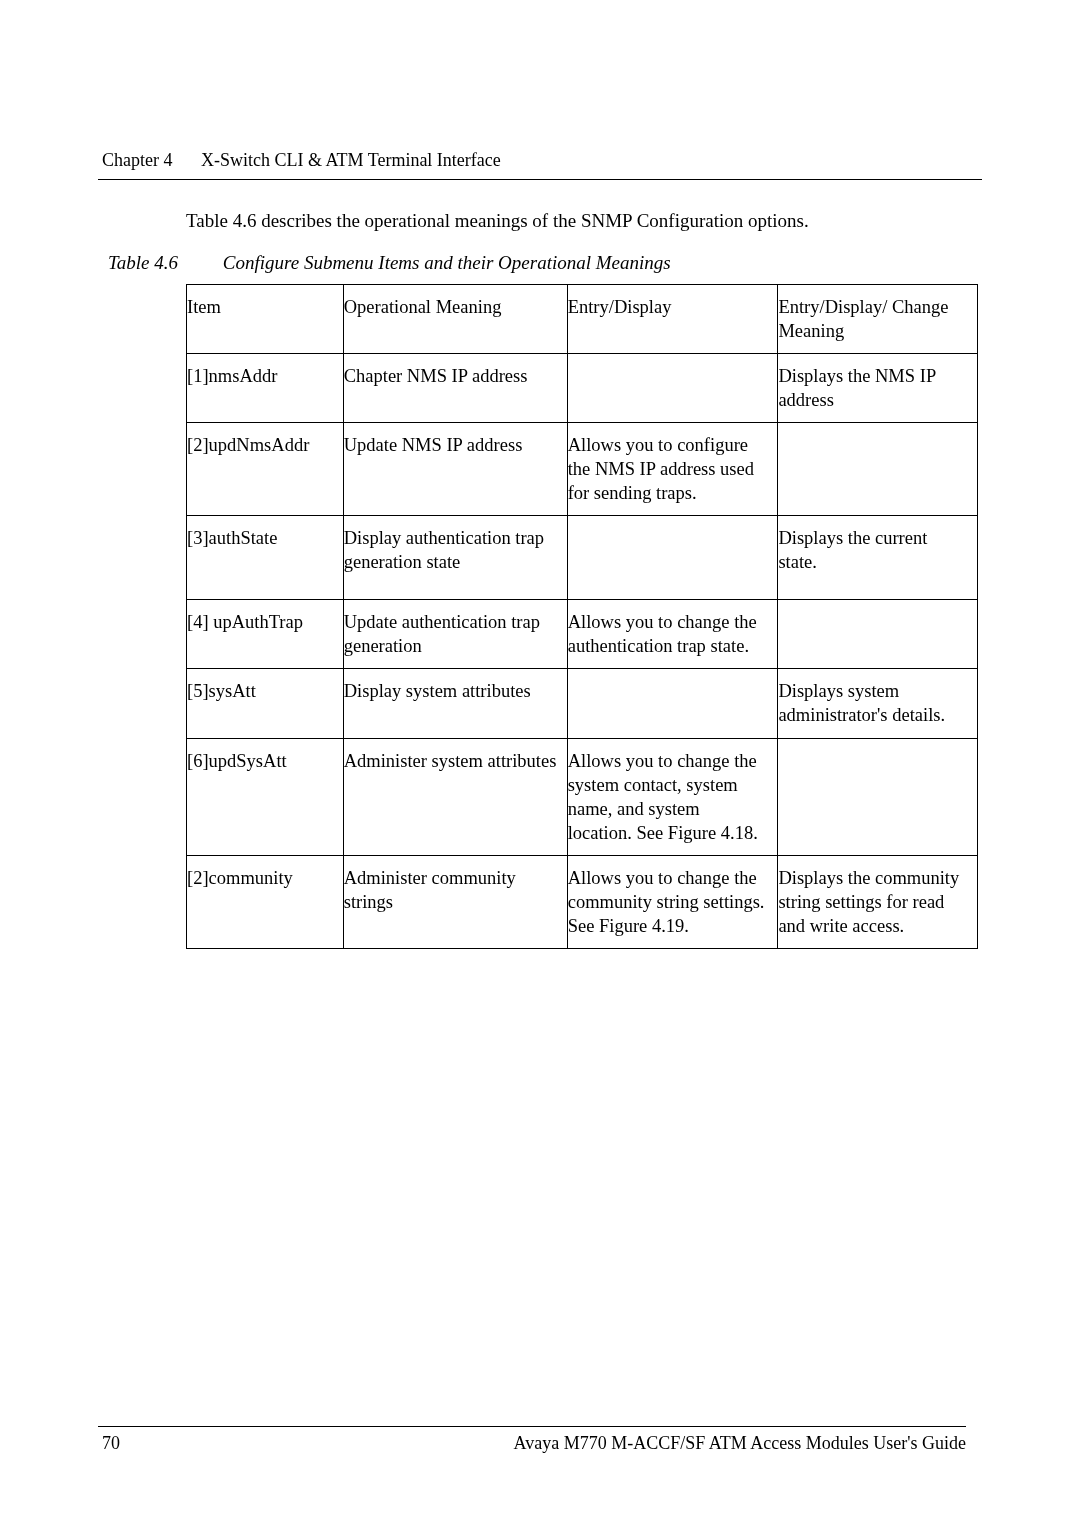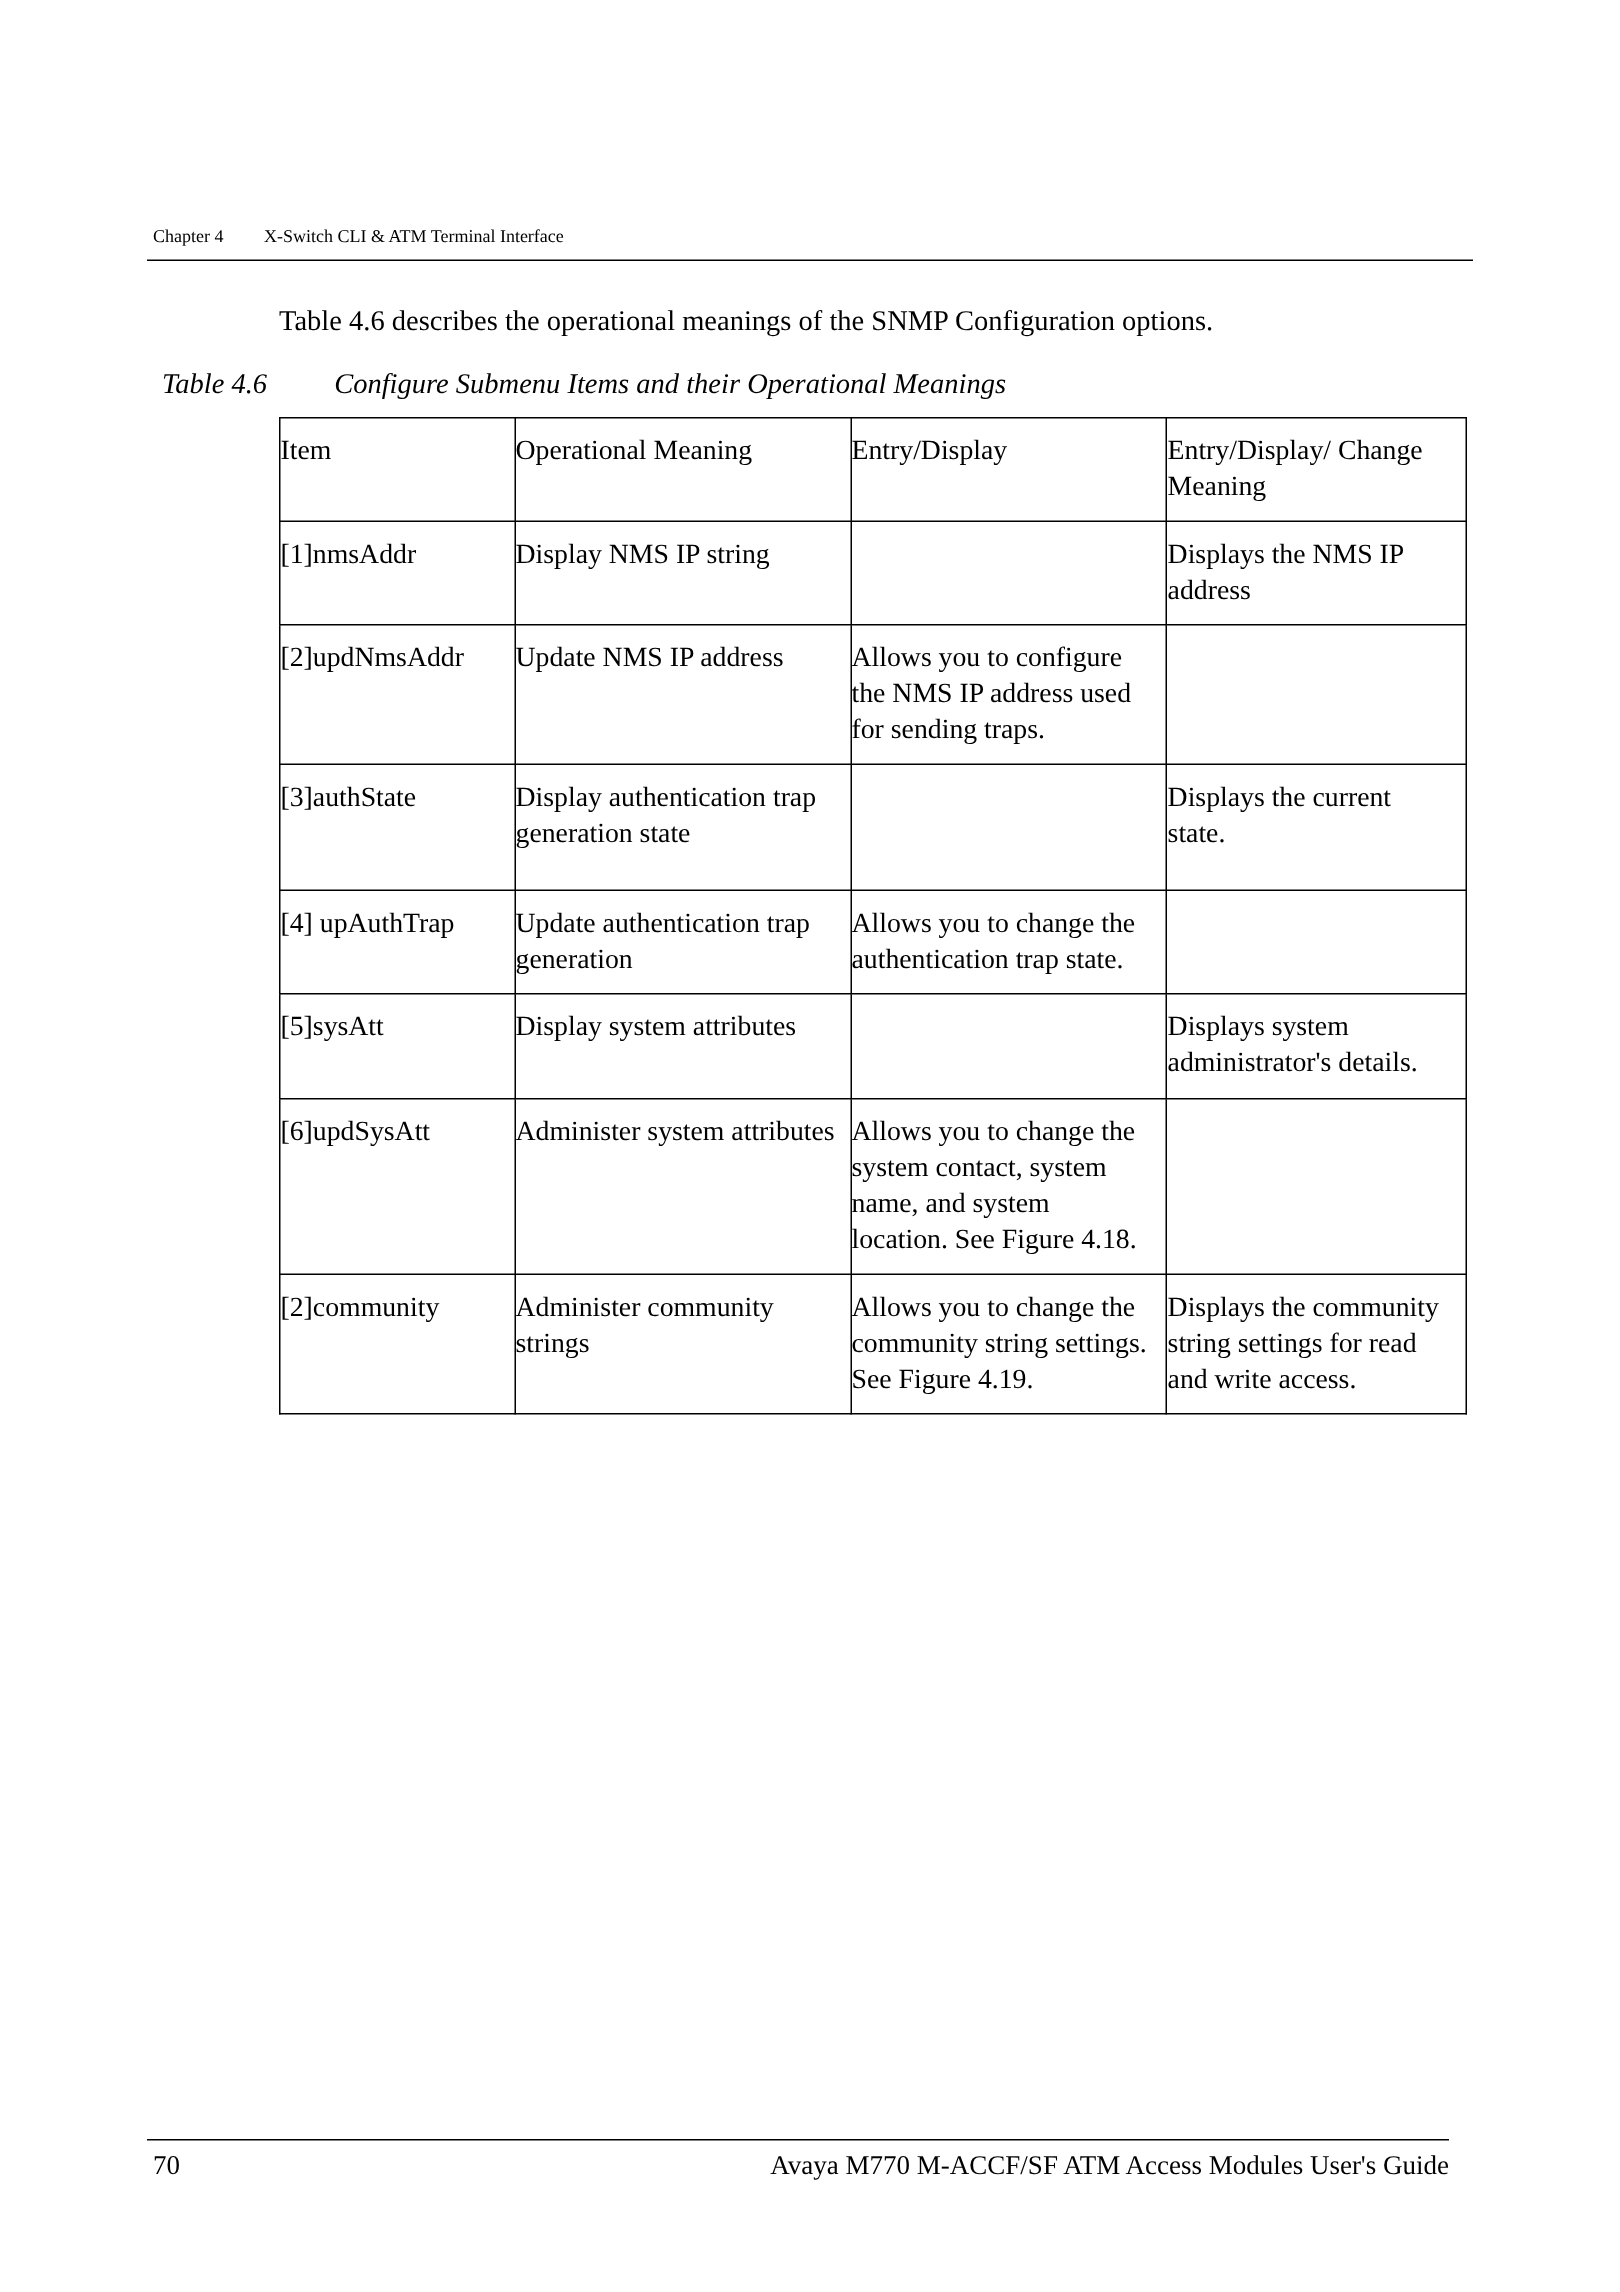--- a/index.html
+++ b/index.html
@@ -10,21 +10,21 @@
     body {
       font-family: "Palatino Linotype", "Book Antiqua", Palatino, Georgia, serif;
       background: #fff;
       color: #000;
       width: 1080px;
       height: 1528px;
       position: relative;
       padding: 150px 98px 0 98px;
     }
     .chapter-line {
-      font-size: 12px;
+      font-size: 18px;
       margin-bottom: 8px;
       padding-left: 4px;
     }
     .chapter-label {
       display: inline-block;
       margin-right: 24px;
     }
     hr.top-rule {
       border: none;
       border-top: 1px solid #000;
@@ -108,21 +108,21 @@
     <tr>
       <th class="col1">Item</th>
       <th class="col2">Operational Meaning</th>
       <th class="col3">Entry/Display</th>
       <th class="col4">Entry/Display/ Change Meaning</th>
     </tr>
   </thead>
   <tbody>
     <tr>
       <td>[1]nmsAddr</td>
-      <td>Display NMS IP string</td>
+      <td>Chapter NMS IP address</td>
       <td></td>
       <td>Displays the NMS IP address</td>
     </tr>
     <tr>
       <td>[2]updNmsAddr</td>
       <td>Update NMS IP address</td>
       <td>Allows you to configure the NMS IP address used for sending traps.</td>
       <td></td>
     </tr>
     <tr>

